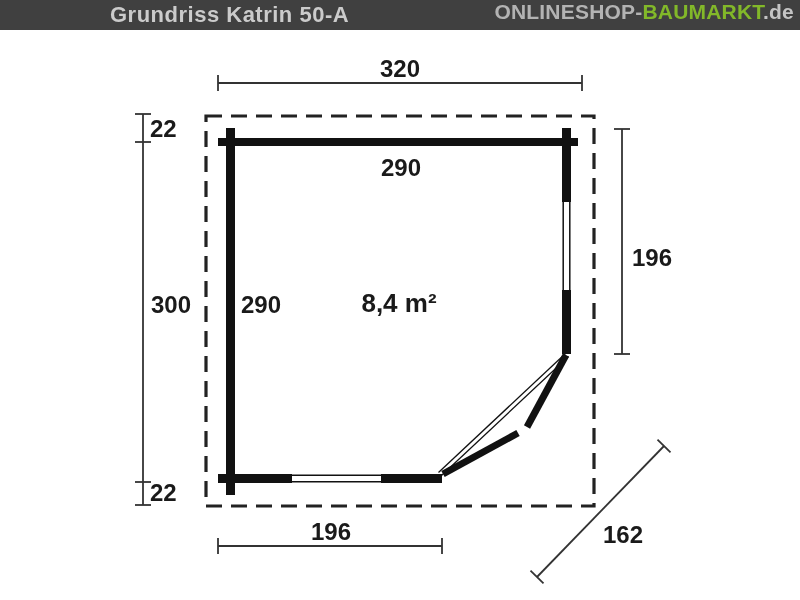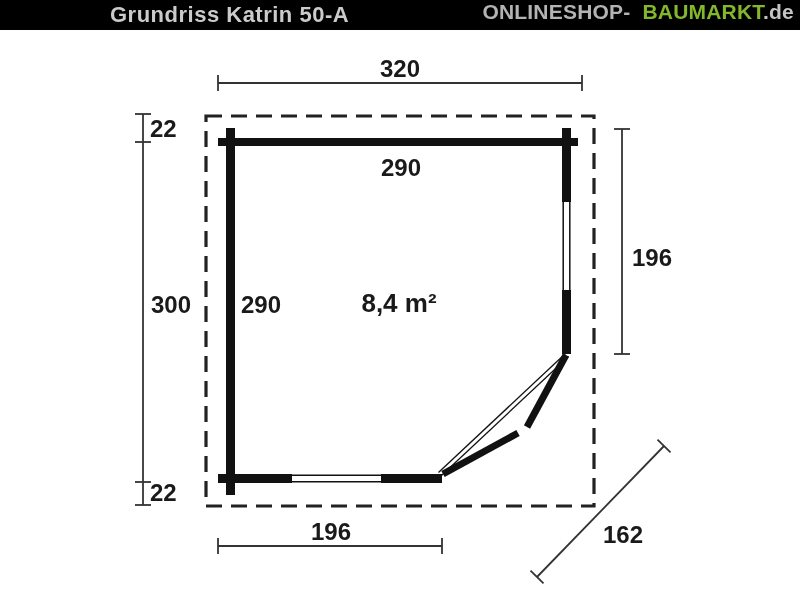--- a/index.html
+++ b/index.html
@@ -1,35 +1,35 @@
 <!DOCTYPE html>
 <html><head>
 <meta charset="utf-8">
 <style>
   html,body{margin:0;padding:0;background:#ffffff;}
   body{width:800px;height:600px;position:relative;font-family:"Liberation Sans","DejaVu Sans",sans-serif;overflow:hidden;}
 
   
   .header-bar{
     position:absolute;top:0;left:0;width:800px;height:30px;
-    background:#000000;z-index:2;
+    background:#404040;z-index:2;
   }
   .header-title{
     position:absolute;left:110px;top:2px;
     font-size:22px;font-weight:bold;color:#cbcbcb;
     letter-spacing:0.5px;white-space:nowrap;
   }
   .logo-block{
     position:absolute;right:6px;top:1px;text-align:right;line-height:1;
   }
   .logo-main{
     font-size:21px;font-weight:bold;white-space:nowrap;letter-spacing:0.2px;
   }
   .logo-gray{color:#b3b3b3;margin-left:20px;}
-  .logo-green{color:#82b829;margin-left:12px;}
+  .logo-green{color:#82b829;}
   .logo-de{color:#c4c4c4;text-align:right;}
   .logo-tagline{
     font-size:9.5px;font-weight:bold;color:#c5cfb3;margin-top:1px;white-space:nowrap;
   }
 
   
   .plan-svg{position:absolute;top:0;left:0;z-index:1;}
   .dim-label{
     font-weight:bold;font-size:24px;fill:#1a1a1a;
     font-family:"Liberation Sans","DejaVu Sans",sans-serif;

